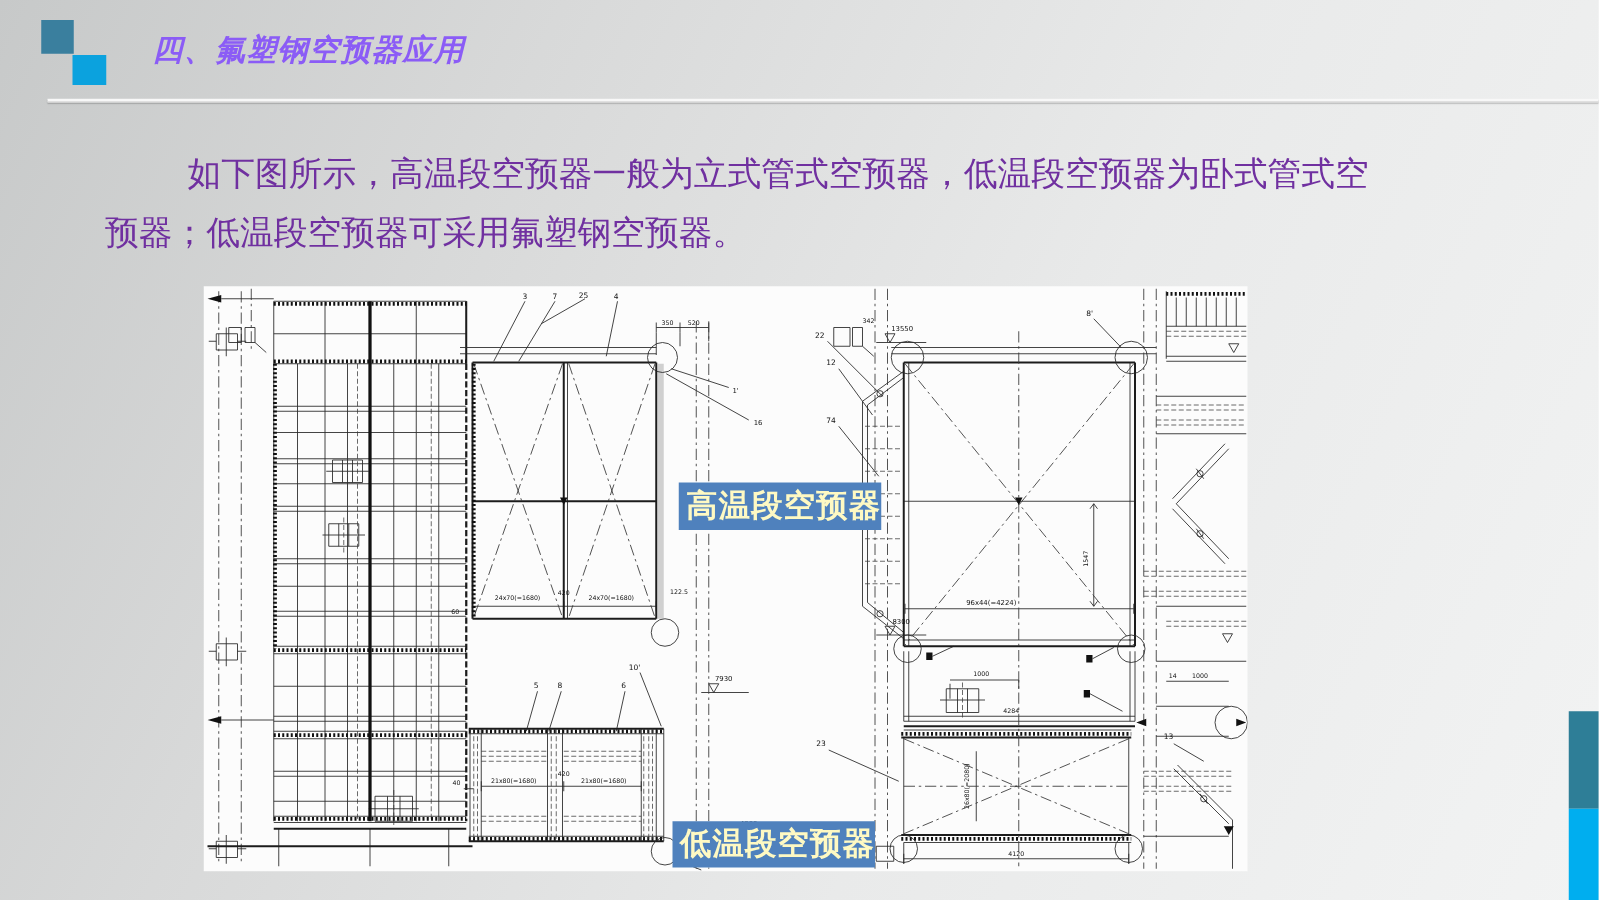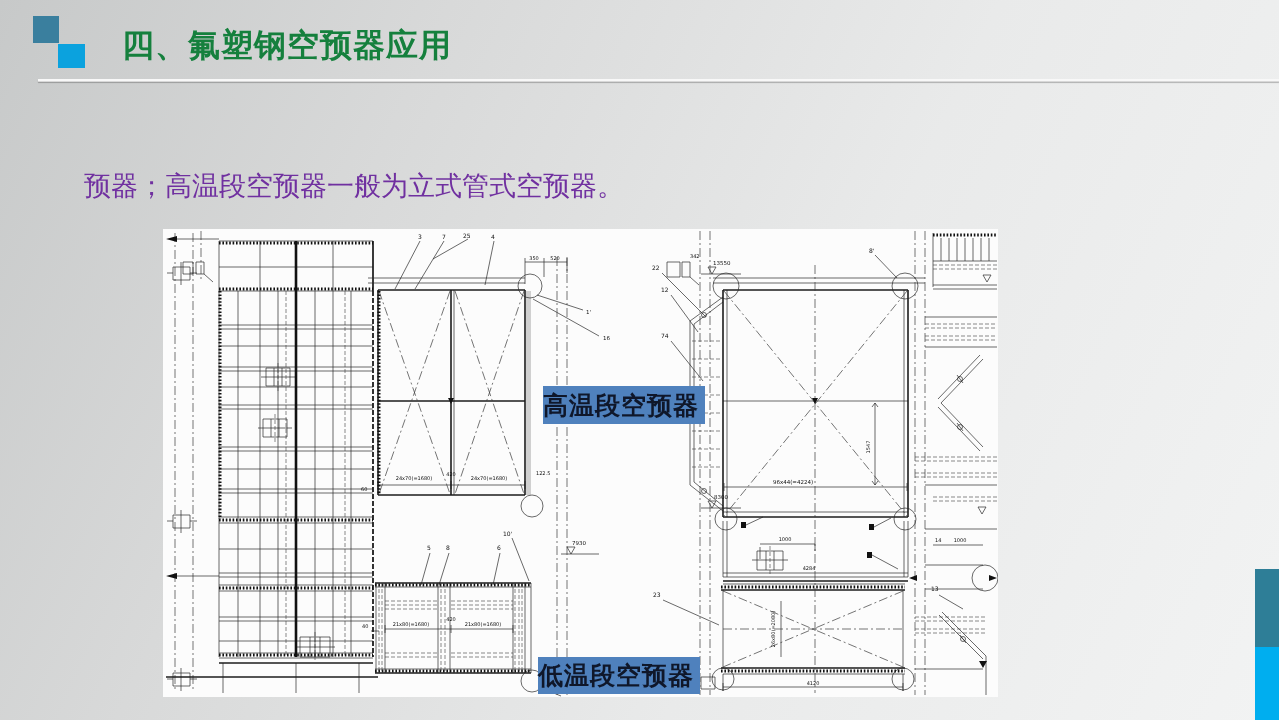--- a/index.html
+++ b/index.html
@@ -2,29 +2,29 @@
 <html><head>
 <meta charset="utf-8">
 <style>
   html,body{margin:0;padding:0;}
   body{width:1279px;height:720px;overflow:hidden;position:relative;
        background:linear-gradient(115deg,#c7c9c9 0%,#d8d9d9 28%,#e9eaea 62%,#f2f3f3 100%);
        font-family:"Liberation Sans",sans-serif;}
   .abs{position:absolute;}
   .sq1{left:33px;top:16px;width:26px;height:27px;background:#3a7f9e;}
   .sq2{left:58px;top:44px;width:27px;height:24px;background:#0ba2de;}
-  .title{left:122px;top:24px;font-size:32px;font-weight:bold;color:#15803d;letter-spacing:1px;white-space:nowrap;}
+  .title{left:122px;top:24px;font-size:24px;font-weight:bold;color:#8b5cf6;letter-spacing:1px;white-space:nowrap;font-style:italic;}
   .rule{left:38px;top:79px;right:0;height:3px;background:#f8f8f8;box-shadow:0 1px 1px rgba(0,0,0,.25), inset 0 -1px 0 #d8d8d8;}
   .bodytext{left:84px;top:116px;width:1140px;font-size:27px;line-height:47px;color:#7030a0;}
   .bodytext .l1{padding-left:66px;white-space:nowrap;}
   .bodytext .l2{white-space:nowrap;}
   .drawing{left:163px;top:229px;width:835px;height:468px;background:#fcfcfc;}
   .drawing svg{position:absolute;left:0;top:0;}
-  .callout{position:absolute;background:#4f81bd;color:#0f172a;font-weight:bold;
-           font-size:25px;letter-spacing:1px;text-align:left;white-space:nowrap;}
+  .callout{position:absolute;background:#4f81bd;color:#fef9c3;font-weight:bold;
+           font-size:25px;letter-spacing:1px;text-align:right;white-space:nowrap;}
   .callout.high{left:380px;top:157px;width:162px;height:38px;line-height:38px;}
   .callout.low{left:375px;top:382px;width:162px;height:37px;line-height:37px;margin-top:46px;}
   .edgeteal{left:1255px;top:569px;width:24px;height:78px;background:#2e7e97;}
   .edgeblue{left:1255px;top:647px;width:24px;height:73px;background:#00aeef;}
   
   .s{stroke:#2a2a2a;stroke-width:.7;fill:none;}
   .h{stroke:#1c1c1c;stroke-width:1.6;fill:none;}
   .h2{stroke:#111;stroke-width:2.6;fill:none;}
   .hd{stroke:#1c1c1c;stroke-width:1.8;fill:none;stroke-dasharray:5,2;}
   .cd{stroke:#3a3a3a;stroke-width:.7;fill:none;stroke-dasharray:9,3,2,3;}
@@ -37,22 +37,22 @@
 </style>
 </head>
 <body>
 
 <div class="abs sq1"></div>
 <div class="abs sq2"></div>
 <div class="abs title">四、氟塑钢空预器应用</div>
 <div class="abs rule"></div>
 
 <div class="abs bodytext">
-  <br>
-  <span class="l2">预器；高温段空预器一般为立式管式空预器。</span>
+  <span class="l1">如下图所示，高温段空预器一般为立式管式空预器，低温段空预器为卧式管式空</span><br>
+  <span class="l2">预器；低温段空预器可采用氟塑钢空预器。</span>
 </div>
 
 <div class="abs drawing">
 <svg width="835" height="468" viewBox="0 0 835 468">
 
   <g>
     <path class="cd" d="M12 4V462 M30 4V462 M38 2V50"></path>
     <path class="s" d="M10 38h17v13h-17z M10 286h17v13h-17z M10 444h17v13h-17z
       M18 33V56 M18 281V304 M18 439V462
       M4 44H10 M27 44H34 M4 292H10 M27 292H34 M4 450H10 M27 450H34

